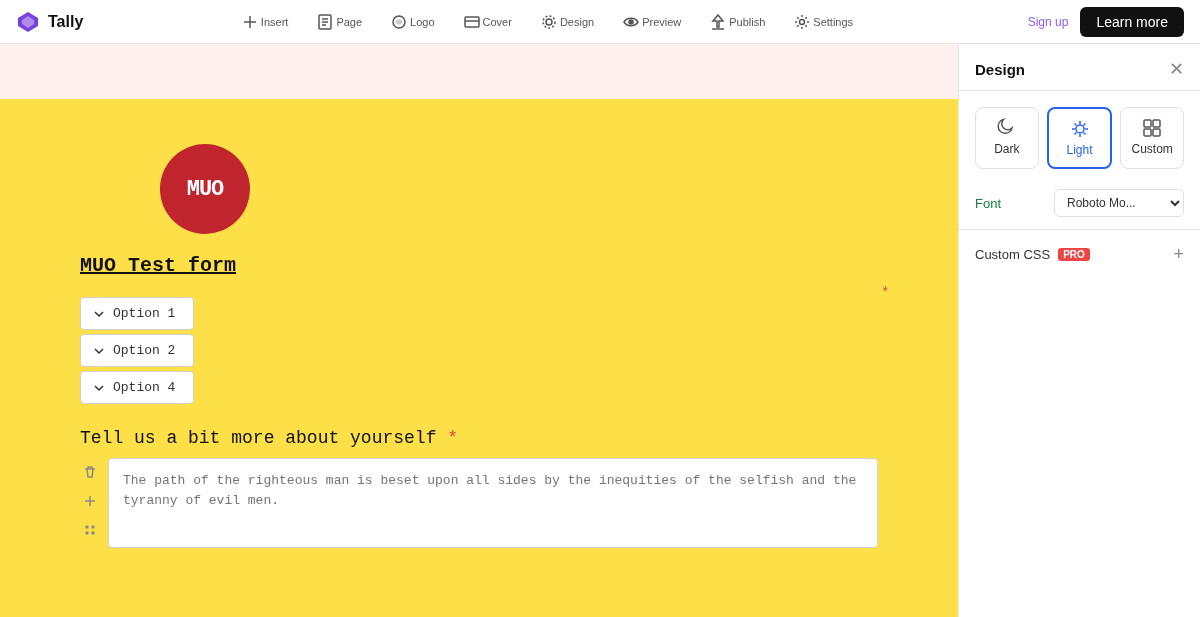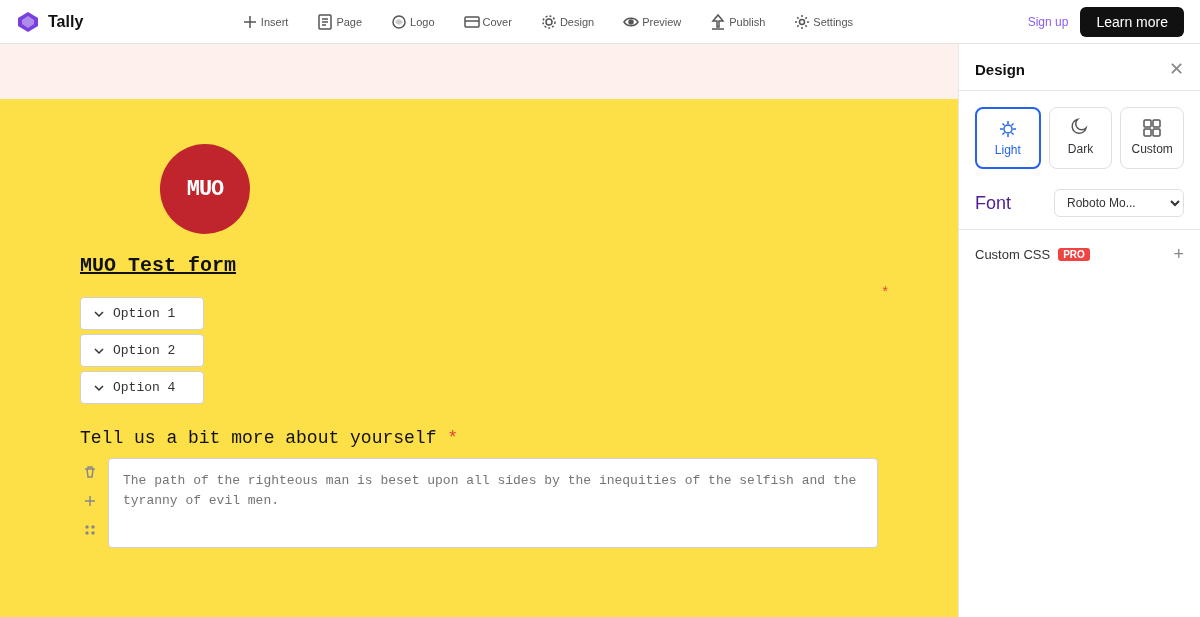--- a/index.html
+++ b/index.html
@@ -139,21 +139,21 @@
       top: -14px;
       right: -10px;
     }
     .option-item {
       display: flex;
       align-items: center;
       gap: 8px;
       border: 1px solid #d0d0d0;
       border-radius: 4px;
       padding: 8px 12px;
-      width: 124px;
+      width: 114px;
       cursor: pointer;
       font-size: 13px;
       color: #333;
       font-family: 'Courier New', monospace;
       background: #fff;
     }
     .option-item svg {
       width: 12px;
       height: 12px;
       flex-shrink: 0;
@@ -256,22 +256,22 @@
     }
     .theme-btn svg { width: 20px; height: 20px; }
     .font-row {
       display: flex;
       align-items: center;
       justify-content: space-between;
       padding: 4px 16px 12px 16px;
       border-bottom: 1px solid #e5e5e5;
     }
     .font-label {
-      font-size: 18px;
-      color: #4c1d95;
+      font-size: 13px;
+      color: #15803d;
     }
     .font-select {
       border: 1px solid #e0e0e0;
       border-radius: 6px;
       padding: 5px 8px;
       font-size: 12px;
       color: #333;
       background: #fff;
       cursor: pointer;
       width: 130px;
@@ -463,42 +463,42 @@
     </div>
   </div>
 
   <aside class="design-panel">
     <div class="design-panel-header">
       <span class="design-panel-title">Design</span>
       <button class="close-btn">✕</button>
     </div>
 
     <div class="theme-row">
+      <button class="theme-btn">
+        <svg viewBox="0 0 20 20" fill="none" stroke="#555" stroke-width="1.5">
+          <path d="M15 10a6 6 0 01-8.5-8.5A7 7 0 1015 10z"></path>
+        </svg>
+        <span>Dark</span>
+      </button>
       <button class="theme-btn active">
         <svg viewBox="0 0 20 20" fill="none" stroke="#2563eb" stroke-width="1.5">
           <circle cx="10" cy="10" r="4"></circle>
             <line x1="10" y1="2" x2="10" y2="5"></line>
             <line x1="10" y1="15" x2="10" y2="18"></line>
             <line x1="2" y1="10" x2="5" y2="10"></line>
             <line x1="15" y1="10" x2="18" y2="10"></line>
           <line x1="4.5" y1="4.5" x2="6.5" y2="6.5"></line>
             <line x1="13.5" y1="13.5" x2="15.5" y2="15.5"></line>
             <line x1="4.5" y1="15.5" x2="6.5" y2="13.5"></line>
             <line x1="13.5" y1="6.5" x2="15.5" y2="4.5"></line>
         </svg>
         <span>Light</span>
       </button>
       <button class="theme-btn">
         <svg viewBox="0 0 20 20" fill="none" stroke="#555" stroke-width="1.5">
-          <path d="M15 10a6 6 0 01-8.5-8.5A7 7 0 1015 10z"></path>
-        </svg>
-        <span>Dark</span>
-      </button>
-      <button class="theme-btn">
-        <svg viewBox="0 0 20 20" fill="none" stroke="#555" stroke-width="1.5">
           <rect x="2" y="2" width="7" height="7" rx="1"></rect>
             <rect x="11" y="2" width="7" height="7" rx="1"></rect>
             <rect x="2" y="11" width="7" height="7" rx="1"></rect>
             <rect x="11" y="11" width="7" height="7" rx="1"></rect>
         </svg>
         <span>Custom</span>
       </button>
     </div>
 
     <div class="font-row">

